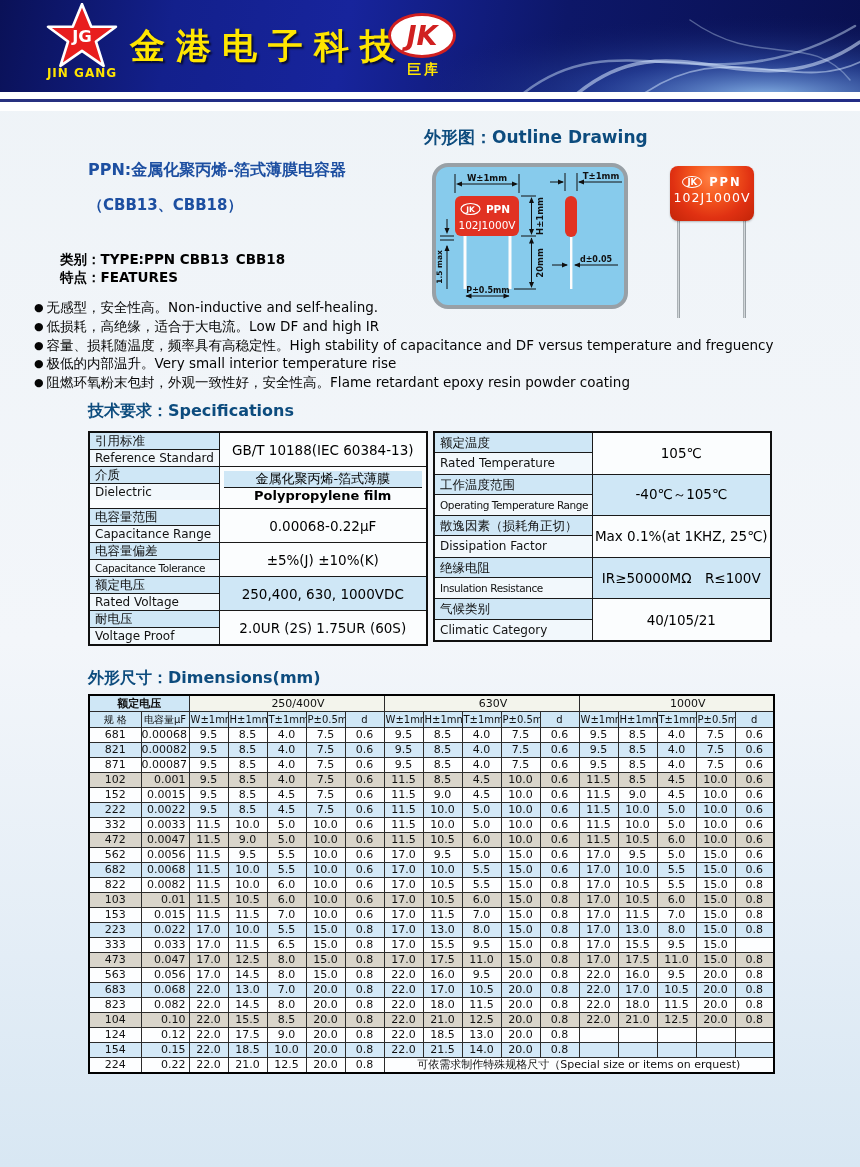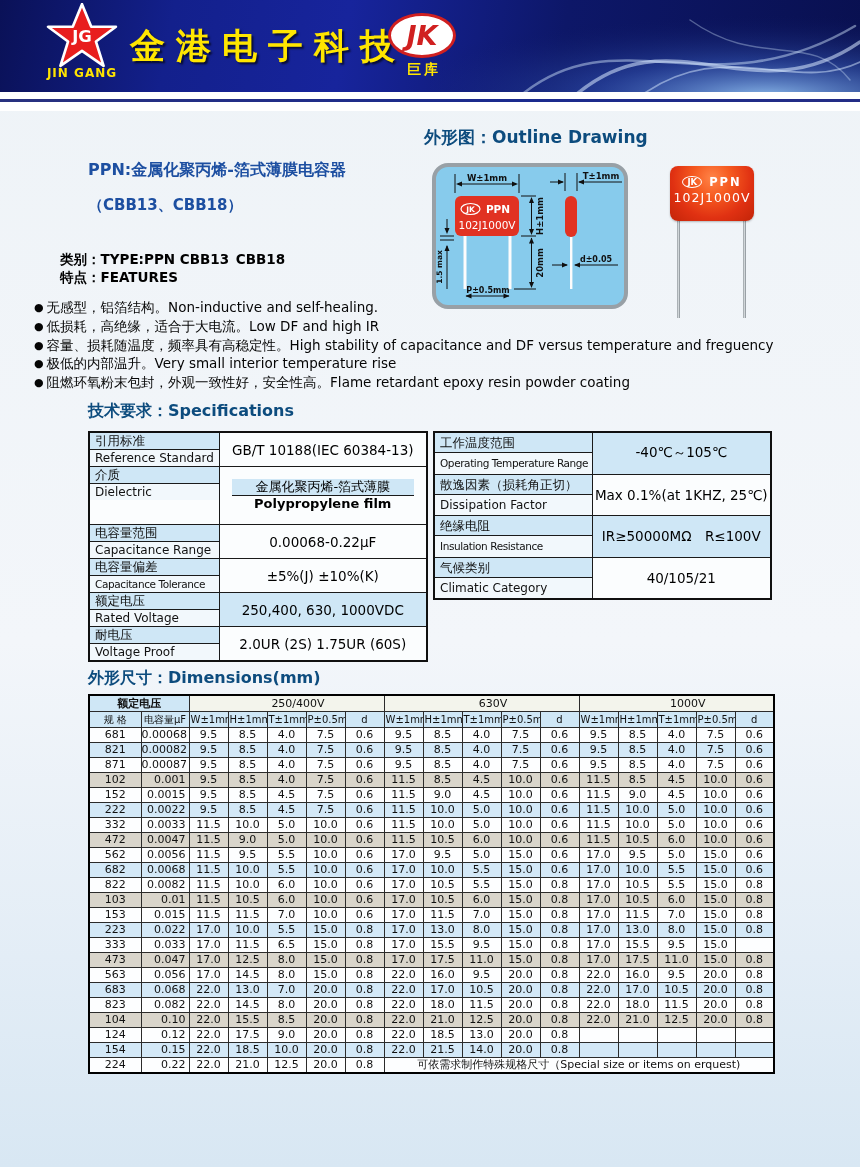--- a/index.html
+++ b/index.html
@@ -57,21 +57,21 @@
   .spec td{border:1px solid #1a1a1a;}
   .spec .lbl{padding:0;vertical-align:top;}
   #spec-left .lbl{width:130px;} #spec-right .lbl{width:158px;}
   .spec .lbl .zh{background:#cfe7f6;padding:0 5px;font-size:12.5px;white-space:nowrap;overflow:hidden;border-bottom:1px solid #1a1a1a;}
   .spec .lbl .en{background:#f2f8fc;padding:0 5px;font-size:12px;white-space:nowrap;overflow:hidden;}
   #spec-left .lbl div{height:16.5px;line-height:16.5px;}
   #spec-right .lbl div{height:20.3px;line-height:20.3px;}
   .spec .lbl .cond{font-size:10.5px;letter-spacing:-0.4px;}
   .spec .val{text-align:center;font-size:13.5px;color:#000;}
   .spec .val.vb{background:#cfe7f6;}
-  .spec .val.split{padding:12px;vertical-align:top;}
+  .spec .val.split{padding:4px;vertical-align:top;}
   .spec .val .vzh{background:#cfe7f6;height:16.5px;line-height:16.5px;font-size:13px;border-bottom:1px solid #1a1a1a;}
   .spec .val .ven{height:16.5px;line-height:16.5px;font-size:13px;font-weight:bold;}
 
   
   #dims{position:absolute;left:88px;top:694px;width:687px;border-collapse:collapse;table-layout:fixed;
         background:#fdfeff;border:2px solid #000;}
   #dims th,#dims td{border:1px solid #2b2b2b;white-space:nowrap;overflow:hidden;}
   #dims thead th{background:#cfe7f6;font-weight:normal;height:16px;font-size:10px;padding:0 1px;}
   #dims thead th.rv{font-size:11px;font-weight:bold;}
   #dims thead th.grp{background:#f3f4ec;font-size:11px;padding-left:24px;}
@@ -130,21 +130,21 @@
   <div class="h-blue outline-heading">外形图：Outline Drawing</div>
   <div class="product-title">PPN:金属化聚丙烯-箔式薄膜电容器</div>
   <div class="product-sub">（CBB13、CBB18）</div>
   <div class="kv kv-type">
     <span>类别：</span><span>TYPE:PPN CBB13 CBB18</span>
   </div>
   <div class="kv kv-feat">
     <span>特点：</span><span>FEATURES</span>
   </div>
   <ul class="bullets">
-    <li>无感型，铝箔结构。Non-inductive and self-healing.</li>
+    <li>无感型，安全性高。Non-inductive and self-healing.</li>
     <li>低损耗，高绝缘，适合于大电流。Low DF and high IR</li>
     <li>容量、损耗随温度，频率具有高稳定性。High stability of capacitance and DF versus temperature and freguency</li>
     <li>极低的内部温升。Very small interior temperature rise</li>
     <li>阻燃环氧粉末包封，外观一致性好，安全性高。Flame retardant epoxy resin powder coating</li>
   </ul>
 
   <svg class="panel" width="196" height="146" viewBox="0 0 196 146">
     <rect x="2" y="2" width="192" height="142" rx="14" fill="#87cbec" stroke="#98a0a6" stroke-width="4"></rect>
 
     <rect x="23" y="33" width="64" height="40" rx="6" fill="#e13222"></rect>
@@ -274,20 +274,27 @@
           <td class="lbl">
             <div class="zh">耐电压</div>
             <div class="en">Voltage Proof</div>
           </td>
           <td class="val">2.0UR (2S) 1.75UR (60S)</td>
         </tr>
       </tbody>
     </table>
   <table class="spec" id="spec-right">
       <tbody id="spec-right-body">
+        <tr>
+          <td class="lbl">
+            <div class="zh">额定温度</div>
+            <div class="en">Rated Temperature</div>
+          </td>
+          <td class="val">105℃</td>
+        </tr>
         <tr>
           <td class="lbl">
             <div class="zh">工作温度范围</div>
             <div class="en cond">Operating Temperature Range</div>
           </td>
           <td class="val vb">-40℃～105℃</td>
         </tr>
         <tr>
           <td class="lbl">
             <div class="zh">散逸因素（损耗角正切）</div>

